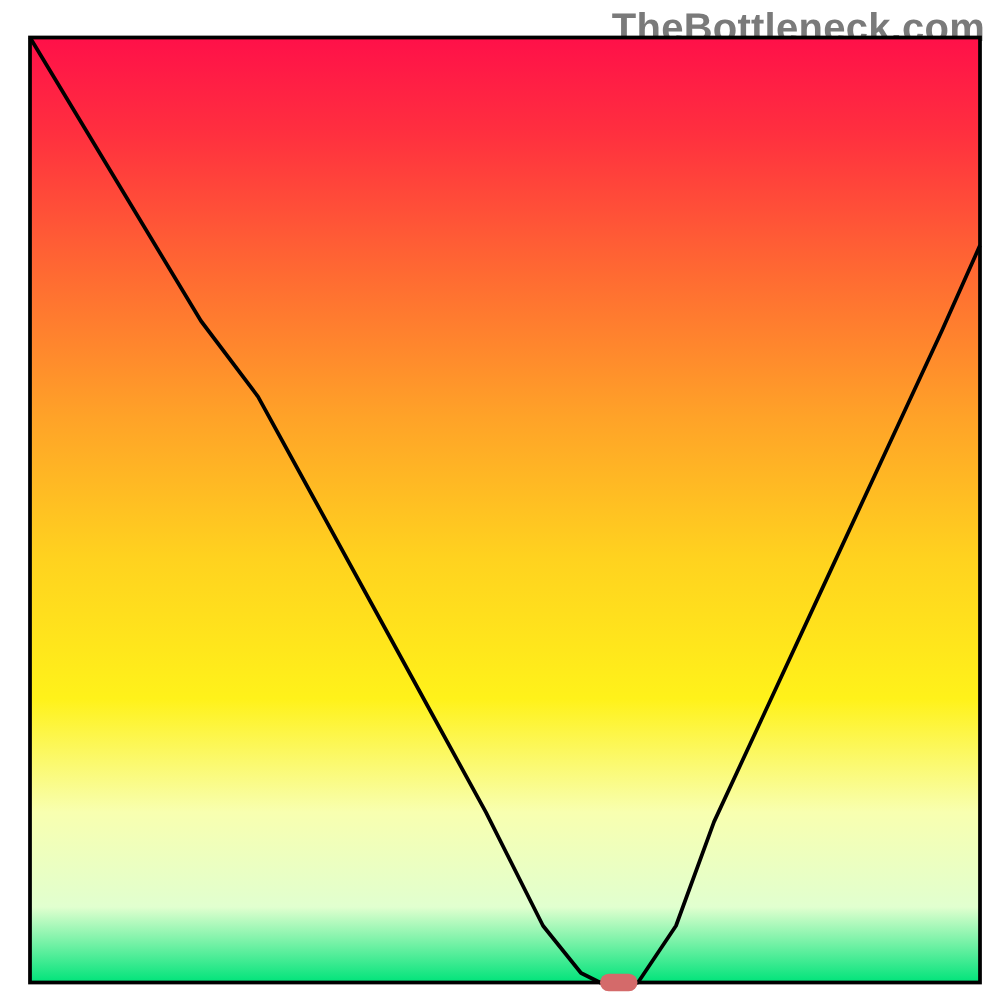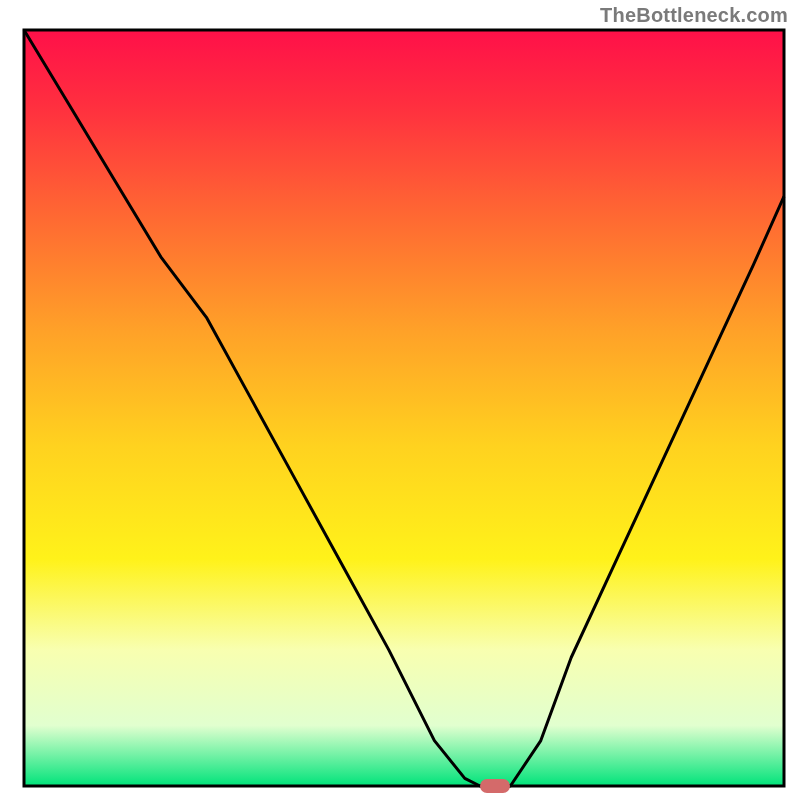--- a/index.html
+++ b/index.html
@@ -12,21 +12,21 @@
   }
   .stage {
     position: relative;
     width: 800px;
     height: 800px;
   }
   .watermark {
     position: absolute;
     top: 4px;
     right: 12px;
-    font-size: 20px;
+    font-size: 32px;
     font-weight: 600;
     color: #7a7a7a;
     letter-spacing: 0.2px;
   }
   svg {
     position: absolute;
     top: 0;
     left: 0;
   }
   .marker {

